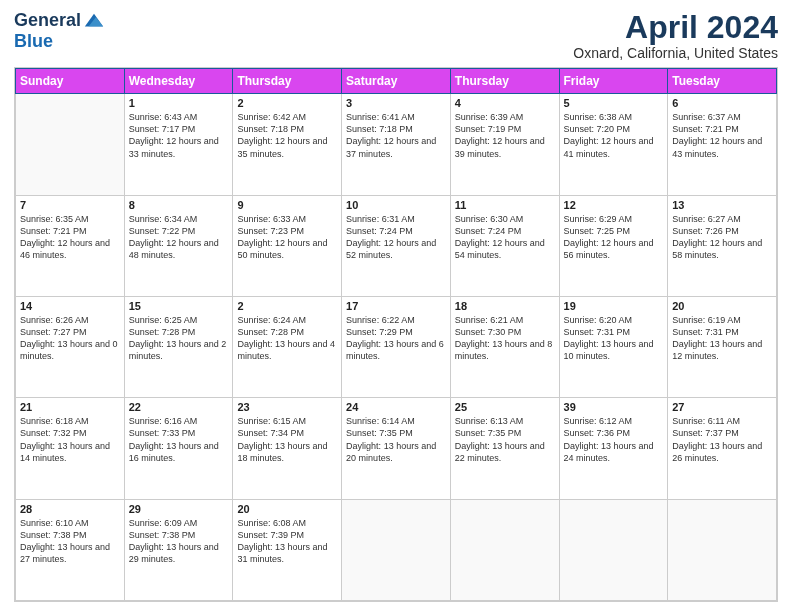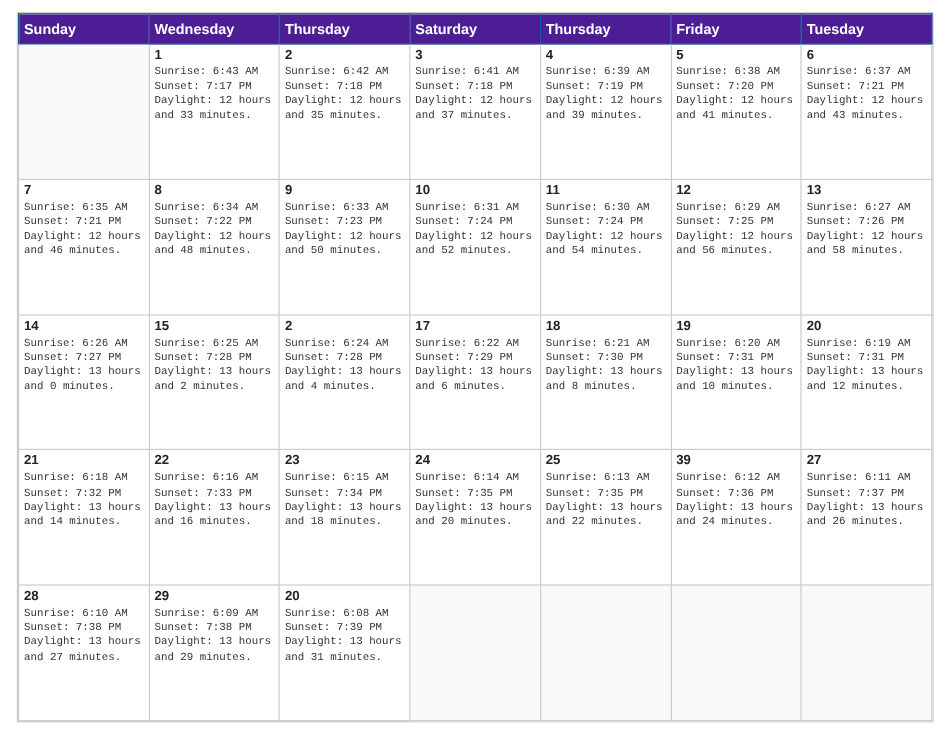--- a/index.html
+++ b/index.html
@@ -58,21 +58,21 @@
       border-collapse: collapse;
       width: 100%;
     }
     .calendar table {
       width: 100%;
       height: 100%;
       border-collapse: collapse;
       table-layout: fixed;
     }
     .calendar thead tr th {
-      background: #4c1d95;
+      background: #d946ef;
       color: #fff;
       font-size: 12px;
       font-weight: bold;
       padding: 5px 4px;
       border: 1px solid #1a5a9a;
       text-align: left;
     }
     .calendar tbody tr td {
       border: 1px solid #ccc;
       vertical-align: top;
@@ -85,30 +85,47 @@
     .day-num {
       font-weight: bold;
       font-size: 11px;
       margin-bottom: 2px;
       display: block;
     }
     .day-info {
       font-size: 9px;
       line-height: 1.35;
       color: #333;
-      font-family: Liberation Mono, monospace;
     }
     .empty-cell {
       background: #f9f9f9;
     }
   </style>
 </head>
 <body>
 
 <div class="page">
+  <div class="header">
+    <div class="logo">
+      <div>
+        <div style="display:flex;align-items:center;">
+          <span class="logo-text">General</span>
+          <svg class="logo-icon" viewBox="0 0 24 24" xmlns="http://www.w3.org/2000/svg">
+            <polygon points="2,18 12,4 22,18" fill="#1a6ab1"></polygon>
+            <polygon points="6,18 14,8 22,18" fill="#4a9fd4" opacity="0.7"></polygon>
+          </svg>
+        </div>
+        <div class="logo-text" style="color:#1a6ab1;font-size:18px;font-weight:bold;">Blue</div>
+      </div>
+    </div>
+    <div class="title-block">
+      <div class="main-title">April 2024</div>
+      <div class="subtitle">Oxnard, California, United States</div>
+    </div>
+  </div>
 
   <div class="calendar">
     <table>
       <thead>
         <tr>
           <th>Sunday</th>
           <th>Wednesday</th>
           <th>Thursday</th>
           <th>Saturday</th>
           <th>Thursday</th>

